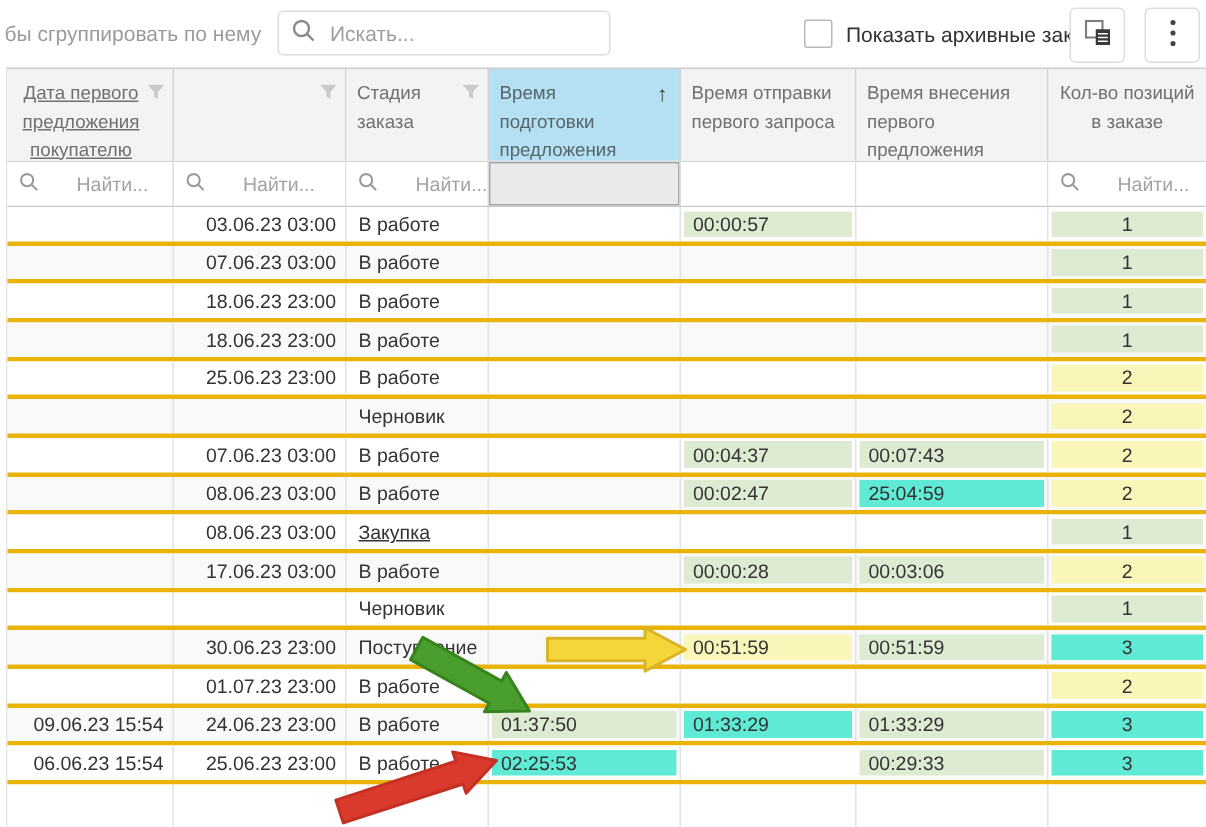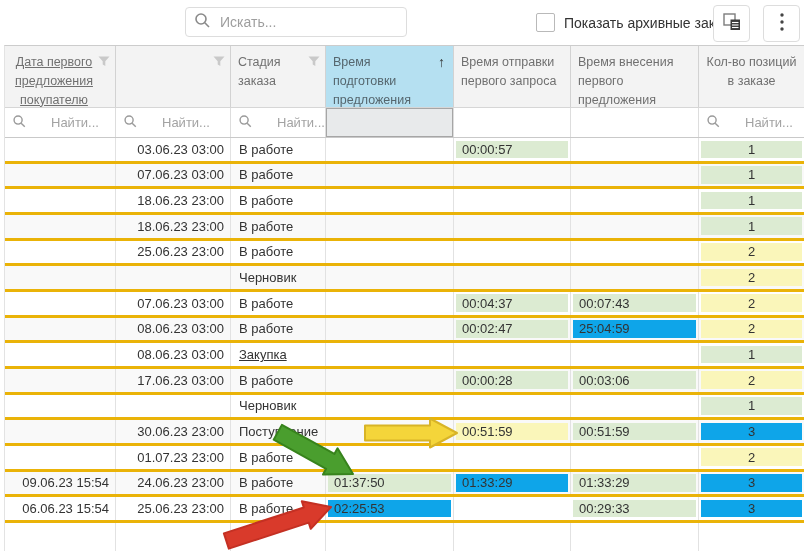--- a/index.html
+++ b/index.html
@@ -38,28 +38,29 @@
   .brow{display:flex;height:25.66px;border-bottom:3px solid #eab308;box-sizing:border-box;background:#fff}
   .brow.alt{background:#f9f9f9}
   .brow.filler{height:28px;border-bottom:none}
   .bcell{box-sizing:border-box;border-right:1px solid #e2e2e2;position:relative;display:flex;align-items:center;overflow:hidden}
   .bcell.right{justify-content:flex-end;padding-right:6px}
   .bcell.left{padding-left:8px}
   .chip{position:absolute;left:2px;right:2px;top:2.5px;bottom:2.5px;display:flex;align-items:center;padding-left:6px;box-sizing:border-box}
   .chip.center{justify-content:center;padding-left:0}
   .chip.green{background:#dcebd2}
   .chip.yellow{background:#faf6ba}
-  .chip.red{background:#0ea5e9}
+  .chip.red{background:#5eead4}
   
   #arrows{position:absolute;top:0;left:0;pointer-events:none;z-index:10}
 </style>
 </head>
 <body>
 
 <div class="toolbar">
+  <span class="group-hint">бы сгруппировать по нему</span>
 
   <div class="searchbox">
     <span>
       <svg width="17" height="17" viewBox="0 0 17 17">
           <circle cx="7" cy="7" r="5" fill="none" stroke="#8a8a8a" stroke-width="1.6"></circle>
           <line x1="10.8" y1="10.8" x2="15" y2="15" stroke="#8a8a8a" stroke-width="1.6"></line>
         </svg>
     </span>
     <input type="text" placeholder="Искать..." style="">
   </div>

